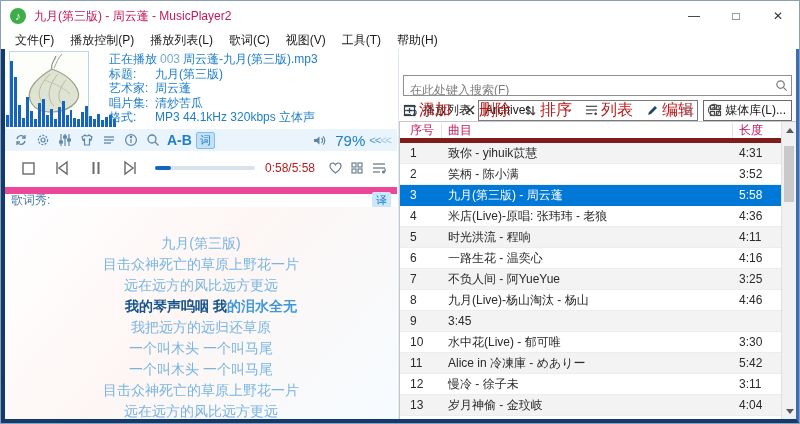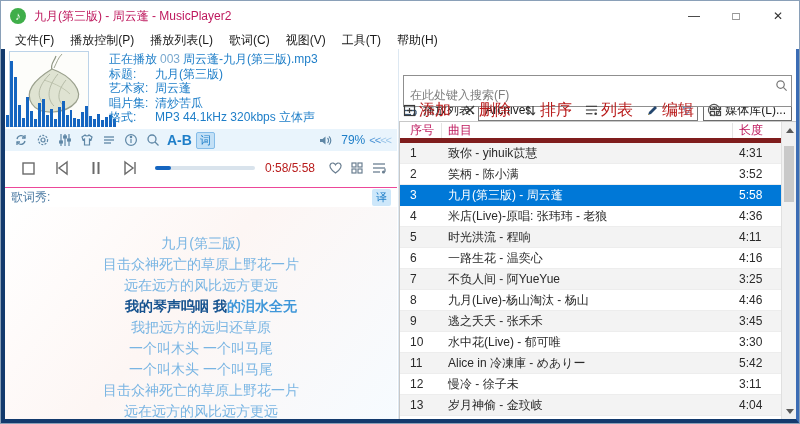--- a/index.html
+++ b/index.html
@@ -50,39 +50,39 @@
   
   .ctrl1 { position:absolute; top:80px; left:0; right:0; height:22px; background:#e9f4fc;
            display:flex; align-items:center; padding:0 6px; }
   .cicon { width:20px; height:16px; display:flex; align-items:center; justify-content:center;
            margin-right:2px; color:#5f87a6; }
   .cicon svg { display:block; }
   .ab-label { font-size:14px; color:#1e7ec8; font-weight:bold; margin:0 4px 0 2px; }
   .lyr-toggle { font-size:11px; color:#1e7ec8; background:#c3e0f6; border:1px solid #85bce8;
                 padding:0px 3px; border-radius:2px; }
   .ctrl1-right { margin-left:auto; display:flex; align-items:center; }
-  .vol-text { font-size:12px; color:#1e7ec8; margin:0 4px; }
+  .vol-text { font-size:15px; color:#1e7ec8; margin:0 4px; }
   .collapse { font-size:11px; letter-spacing:-1px; color:#4d94d6; }
   .collapse .lt { color:#9cc6e9; }
 
   
   .ctrl2 { position:absolute; top:102px; left:0; right:0; height:34px; background:#fff;
            display:flex; align-items:center; padding:0 8px; }
   .tbtn { width:30px; height:24px; display:flex; align-items:center; justify-content:center;
           color:#6a6a6a; margin-right:4px; }
   .progress { position:relative; flex:1; height:4px; background:#d9e3ec; margin:0 10px 0 6px;
               border-radius:2px; }
   .progress .fill { position:absolute; left:0; top:0; bottom:0; background:#1565c0; border-radius:2px; }
   .time-text { font-size:12px; color:#b91c1c; margin-right:8px; white-space:nowrap; }
   .sicon { width:20px; height:18px; display:flex; align-items:center; justify-content:center;
            color:#6b7f91; margin-left:2px; }
 
   
   .lyr-head { position:absolute; top:138px; left:0; right:0; height:20px;
-              border-top:1px solid #ec4899; display:flex; align-items:center; padding:0 6px; }
+              border-top:7px solid #ec4899; display:flex; align-items:center; padding:0 6px; }
   .lyr-label { font-size:12px; color:#4d7ba3; }
   .trans-btn { margin-left:auto; font-size:11px; color:#1e7ec8; background:#cde7fa;
                border-radius:2px; padding:1px 4px; }
   .lyrics { position:absolute; top:158px; left:0; right:0; bottom:0; overflow:hidden;
             text-align:center; padding-top:26px;
             background:linear-gradient(130deg,#ffffff 0%,#fdf6f4 45%,#f6fbff 100%); }
   .lyr-line { font-size:14px; line-height:21px; color:#79b5e3; white-space:nowrap; }
   .lyr-line.current { font-weight:bold;margin-left:20px; }
   .lyr-line.current .played { color:#17538f; }
   .lyr-line.current .rest { color:#3f97d9; }
@@ -94,21 +94,21 @@
   .pl-label { font-size:12px; color:#1b1b1b; margin:0 4px 0 2px; white-space:nowrap; }
   .combo { flex:1; height:21px; border:1px solid #7a7a7a; background:#fff; display:flex;
            align-items:center; padding:0 6px; font-size:12px; color:#1b1b1b; }
   .combo .arrow { margin-left:auto; color:#2e7fc2; font-size:11px; }
   .medialib-btn { margin-left:5px; height:21px; border:1px solid #6a6a6a; background:#fdfdfd;
                   display:flex; align-items:center; font-size:12px; color:#1b1b1b;
                   padding:0 5px; white-space:nowrap; }
   .medialib-btn svg { margin-right:3px; }
 
   .search-row { position:absolute; top:26px; left:4px; right:4px; height:21px; }
-  .search-input { width:100%; height:32px; border:1px solid #8f8f8f; font-size:12px;
+  .search-input { width:100%; height:21px; border:1px solid #8f8f8f; font-size:12px;
                   padding:8px 22px 0 6px; color:#444; outline:none;
                   font-family:"Liberation Sans","DejaVu Sans",sans-serif; }
   .search-input::placeholder { color:#7d7d7d; }
   .search-mag { position:absolute; right:4px; top:3px; color:#777; }
 
   .toolbar { position:absolute; top:50px; left:4px; right:4px; height:22px;
              display:flex; align-items:center; }
   .tool { display:flex; align-items:center; margin-right:13px; font-size:16px; color:#b91c1c; }
   .tool svg { margin-right:3px; }
 
@@ -498,21 +498,20 @@
               <span class="td-title">不负人间 - 阿YueYue</span>
               <span class="td-len">3:25</span>
             </div>
             <div class="tr">
               <span class="td-no">8</span>
               <span class="td-title">九月(Live)-杨山淘汰 - 杨山</span>
               <span class="td-len">4:46</span>
             </div>
             <div class="tr alt">
               <span class="td-no">9</span>
-              <span class="td-title">逃之夭夭 - 张禾禾</span>
               <span class="td-len">3:45</span>
             </div>
             <div class="tr">
               <span class="td-no">10</span>
               <span class="td-title">水中花(Live) - 郁可唯</span>
               <span class="td-len">3:30</span>
             </div>
             <div class="tr alt">
               <span class="td-no">11</span>
               <span class="td-title">Alice in 冷凍庫 - めありー</span>

